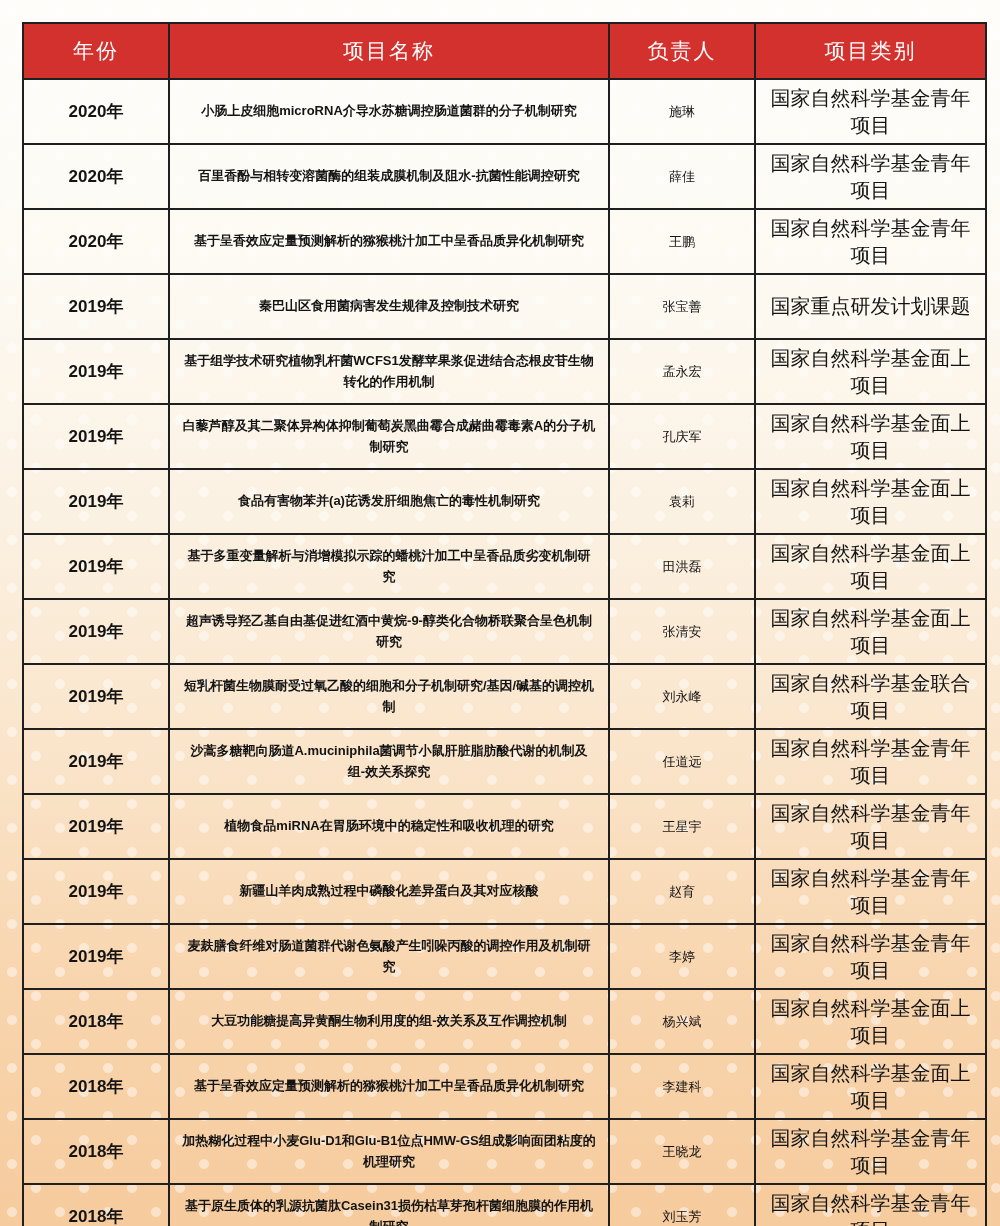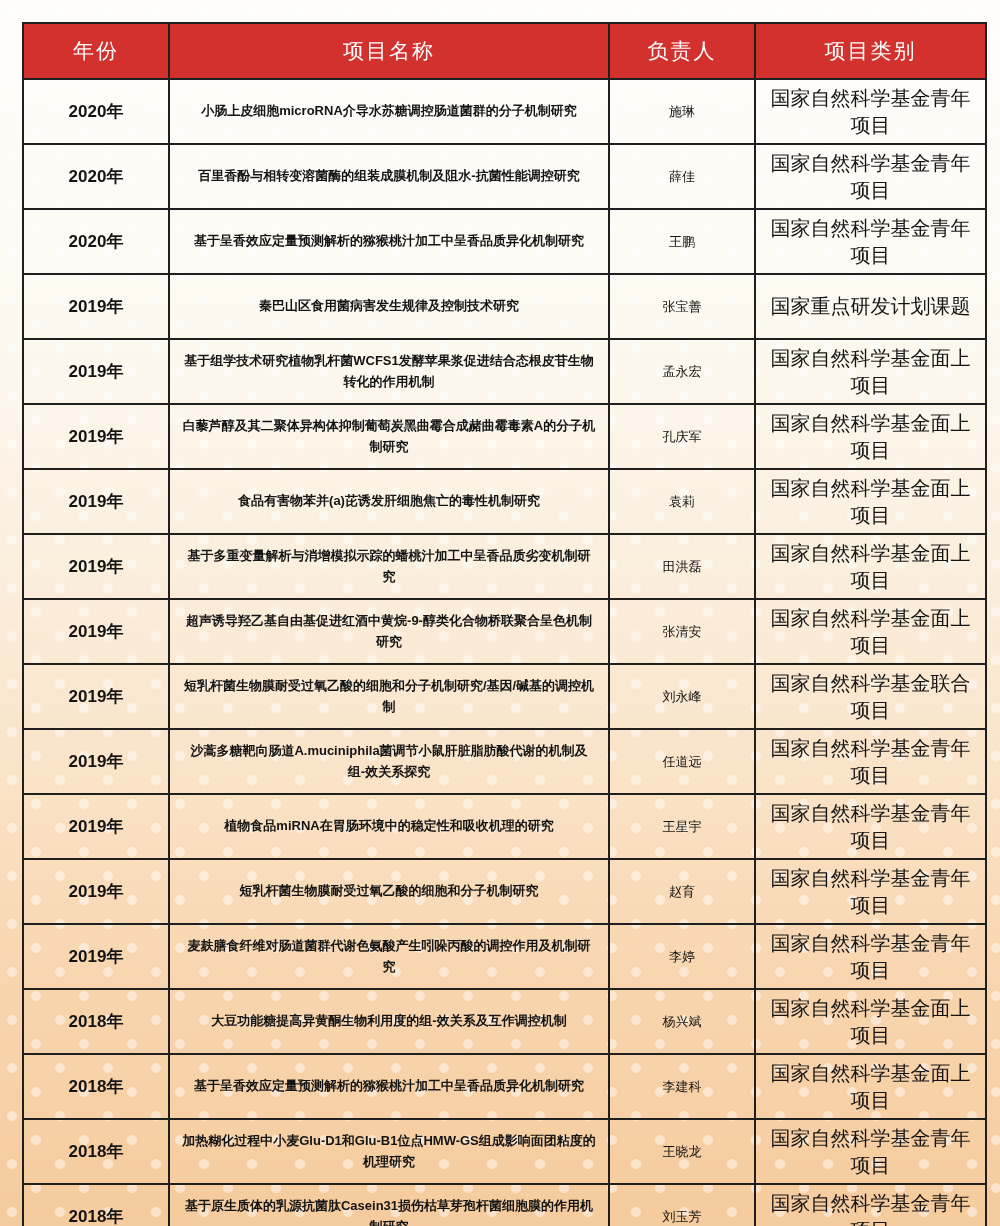--- a/index.html
+++ b/index.html
@@ -156,21 +156,21 @@
           <td class="col-category">国家自然科学基金青年项目</td>
         </tr>
         <tr>
           <td class="col-year">2019年</td>
           <td class="col-title">植物食品miRNA在胃肠环境中的稳定性和吸收机理的研究</td>
           <td class="col-leader">王星宇</td>
           <td class="col-category">国家自然科学基金青年项目</td>
         </tr>
         <tr>
           <td class="col-year">2019年</td>
-          <td class="col-title">短乳杆菌生物膜耐受过氧乙酸的细胞和分子机制研究</td>
+          <td class="col-title">新疆山羊肉成熟过程中磷酸化差异蛋白及其对应核酸</td>
           <td class="col-leader">赵育</td>
           <td class="col-category">国家自然科学基金青年项目</td>
         </tr>
         <tr>
           <td class="col-year">2019年</td>
           <td class="col-title">麦麸膳食纤维对肠道菌群代谢色氨酸产生吲哚丙酸的调控作用及机制研究</td>
           <td class="col-leader">李婷</td>
           <td class="col-category">国家自然科学基金青年项目</td>
         </tr>
         <tr>

